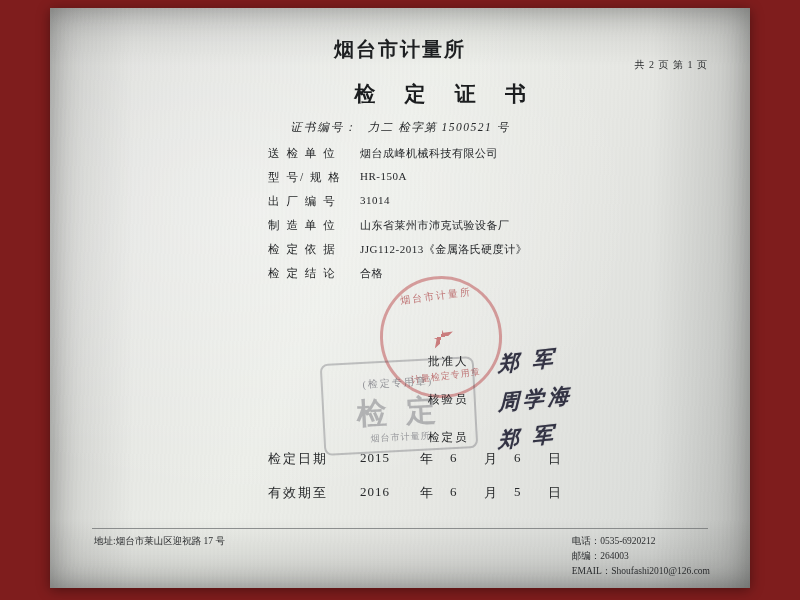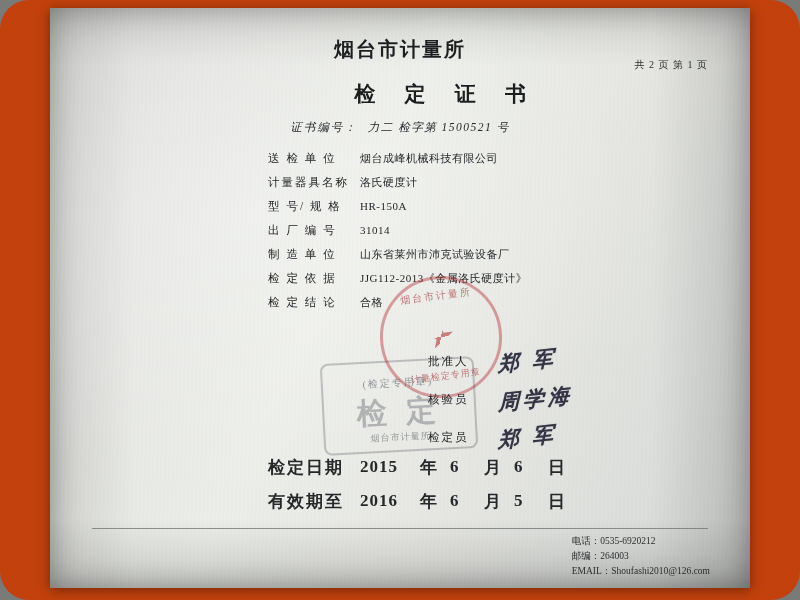--- a/index.html
+++ b/index.html
@@ -9,22 +9,21 @@
     width: 800px;
     height: 600px;
     overflow: hidden;
     font-family: "Liberation Serif", serif;
   }
 
   #page {
     position: relative;
     width: 800px;
     height: 600px;
-    background: #c2410c;
-    border-radius: 29px;
+    background: #7f1d1d;
   }
 
   
   .sheet {
     position: absolute;
     left: 50px;
     top: 8px;
     width: 700px;
     height: 580px;
     background: linear-gradient(115deg, #d9dad7 0%, #e3e4e1 18%, #eceee9 42%, #e7e8e4 62%, #dcdedb 85%, #cfd1ce 100%);
@@ -99,21 +98,21 @@
 
   
   .fields {
     position: absolute;
     left: 218px;
     top: 138px;
     width: 440px;
   }
   .row {
     display: flex;
-    align-items: center;
+    align-items: flex-start;
     height: 24px;
   }
   .row .lab {
     width: 92px;
     font-size: 11.5px;
     letter-spacing: 2px;
     color: #1f2123;
     white-space: nowrap;
   }
   .row .val {
@@ -156,25 +155,24 @@
 
   
   .dates {
     position: absolute;
     left: 218px;
     top: 442px;
     width: 440px;
   }
   .date-row {
     display: flex;
-    align-items: center;
+    align-items: flex-start;
     height: 34px;
-    font-size: 17px;
+    font-size: 13px;
     letter-spacing: 1px;
-    font-weight: bold;
   }
   .date-row .lab { width: 92px; letter-spacing: 2px; }
   .date-row .y  { width: 60px; text-align: left; }
   .date-row .u1 { width: 30px; }
   .date-row .m  { width: 34px; text-align: left; }
   .date-row .u2 { width: 30px; }
   .date-row .d  { width: 34px; text-align: left; }
   .date-row .u3 { width: 30px; }
 
   
@@ -313,24 +311,20 @@
       <div class="cert-no">
         <span class="label">证书编号：</span><span class="value">力二 检字第 1500521 号</span>
       </div>
 
       <div class="fields">
         <div class="row">
           <span class="lab">送 检 单 位</span>
           <span class="val">烟台成峰机械科技有限公司</span>
         </div>
         <div class="row">
-          <span class="lab">计量器具名称</span>
-          <span class="val">洛氏硬度计</span>
-        </div>
-        <div class="row">
           <span class="lab">型 号/ 规 格</span>
           <span class="val">HR-150A</span>
         </div>
         <div class="row">
           <span class="lab">出 厂 编 号</span>
           <span class="val">31014</span>
         </div>
         <div class="row">
           <span class="lab">制 造 单 位</span>
           <span class="val">山东省莱州市沛克试验设备厂</span>
@@ -388,20 +382,21 @@
           <span class="m">6</span>
           <span class="u2">月</span>
           <span class="d">5</span>
           <span class="u3">日</span>
         </div>
       </div>
 
       <div class="footer-rule"></div>
       <div class="footer">
         <div class="left">
+          <div>地址:烟台市莱山区迎祝路 17 号</div>
         </div>
         <div class="right">
           <div>电话：0535-6920212</div>
           <div>邮编：264003</div>
           <div>EMAIL：Shoufashi2010@126.com</div>
         </div>
       </div>
 
     </div>
   </div>

